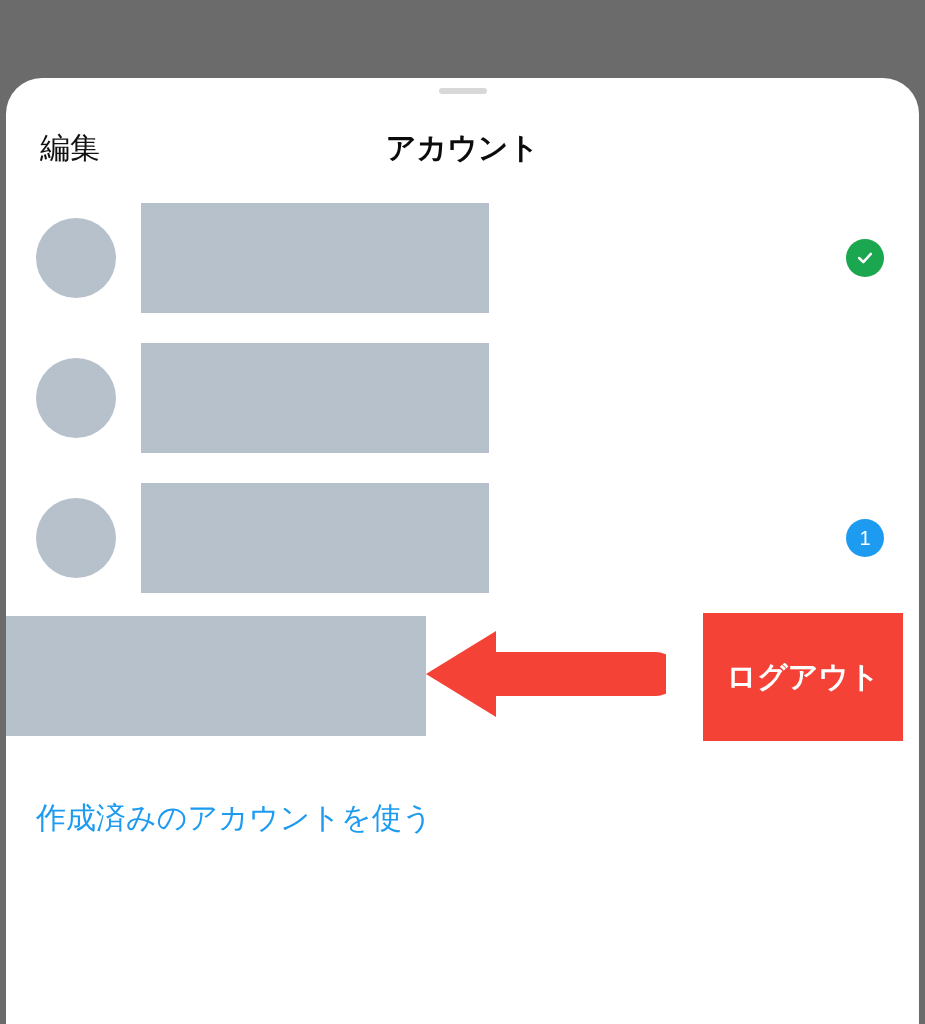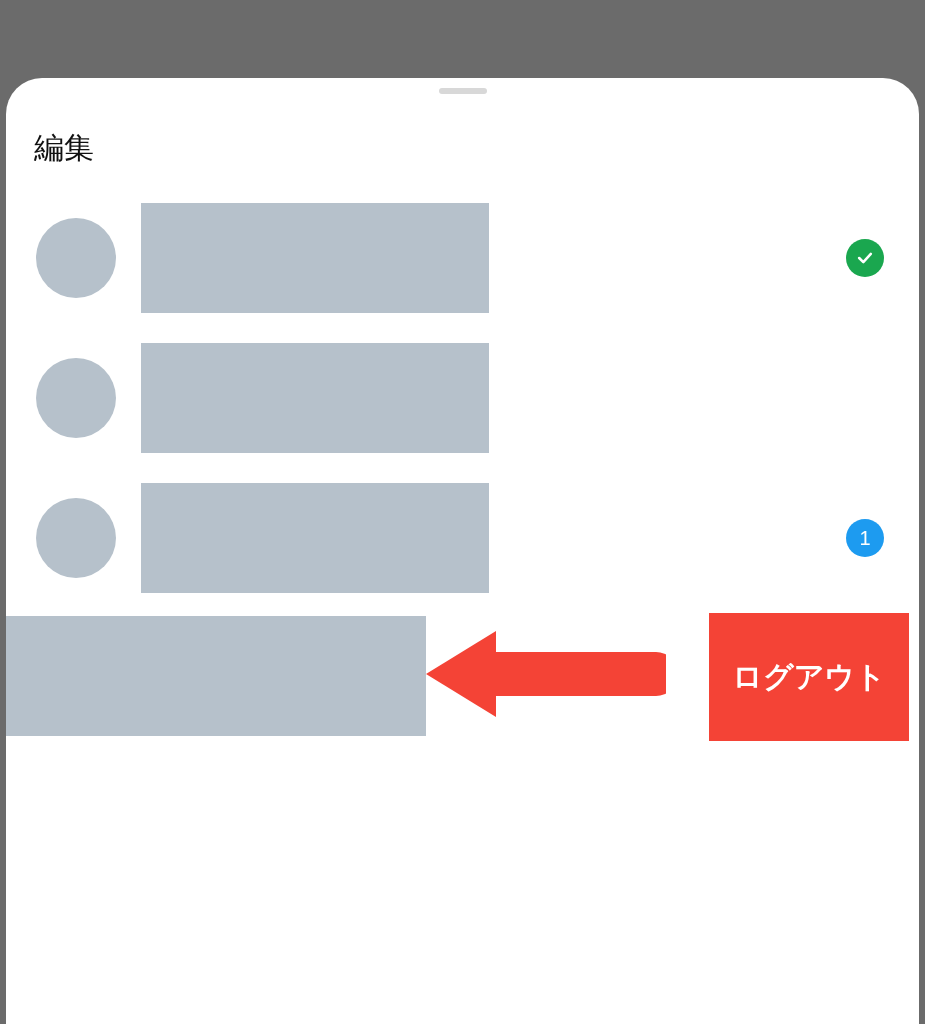--- a/index.html
+++ b/index.html
@@ -35,21 +35,21 @@
       background: #d8d8d8;
       border-radius: 3px;
     }
     .header {
       position: relative;
       padding-top: 40px;
       height: 110px;
     }
     .edit-btn {
       position: absolute;
-      left: 28px;
+      left: 34px;
       top: 50px;
       font-size: 30px;
       color: #111;
       font-weight: 400;
       background: none;
       border: none;
       cursor: pointer;
     }
     .title {
       position: absolute;
@@ -119,21 +119,21 @@
       align-items: stretch;
       margin-top: 8px;
       height: 120px;
     }
     .swipe-content {
       width: 420px;
       background: #b6c1cb;
     }
     .logout-btn {
       position: absolute;
-      right: 10px;
+      right: 16px;
       top: -3px;
       width: 200px;
       height: 128px;
       background: #f44336;
       color: #fff;
       font-size: 30px;
       font-weight: 600;
       display: flex;
       align-items: center;
       justify-content: center;
@@ -167,20 +167,21 @@
     }
   </style>
 </head>
 <body>
 
 <div class="sheet">
   <div class="grabber"></div>
 
   <div class="header">
     <button class="edit-btn">編集</button>
+    <div class="title">アカウント</div>
   </div>
 
   <div class="accounts">
 
     <div class="account-row">
       <div class="avatar"></div>
       <div class="label-block"></div>
       <div class="status-icon check">
         <svg viewBox="0 0 24 24">
             <polyline points="5,12 10,17 19,7"></polyline>
@@ -208,15 +209,16 @@
     <div class="arrow-annotation">
       <svg viewBox="0 0 245 110">
         <path d="M 60 55 L 235 55" stroke="#f44336" stroke-width="44" stroke-linecap="round" fill="none"></path>
         <path d="M 5 55 L 75 12 L 75 98 Z" fill="#f44336"></path>
       </svg>
     </div>
     <button class="logout-btn">ログアウト</button>
   </div>
 
   <div class="links">
+    <button class="link">作成済みのアカウントを使う</button>
   </div>
 
 </div>
 
 </body></html>

